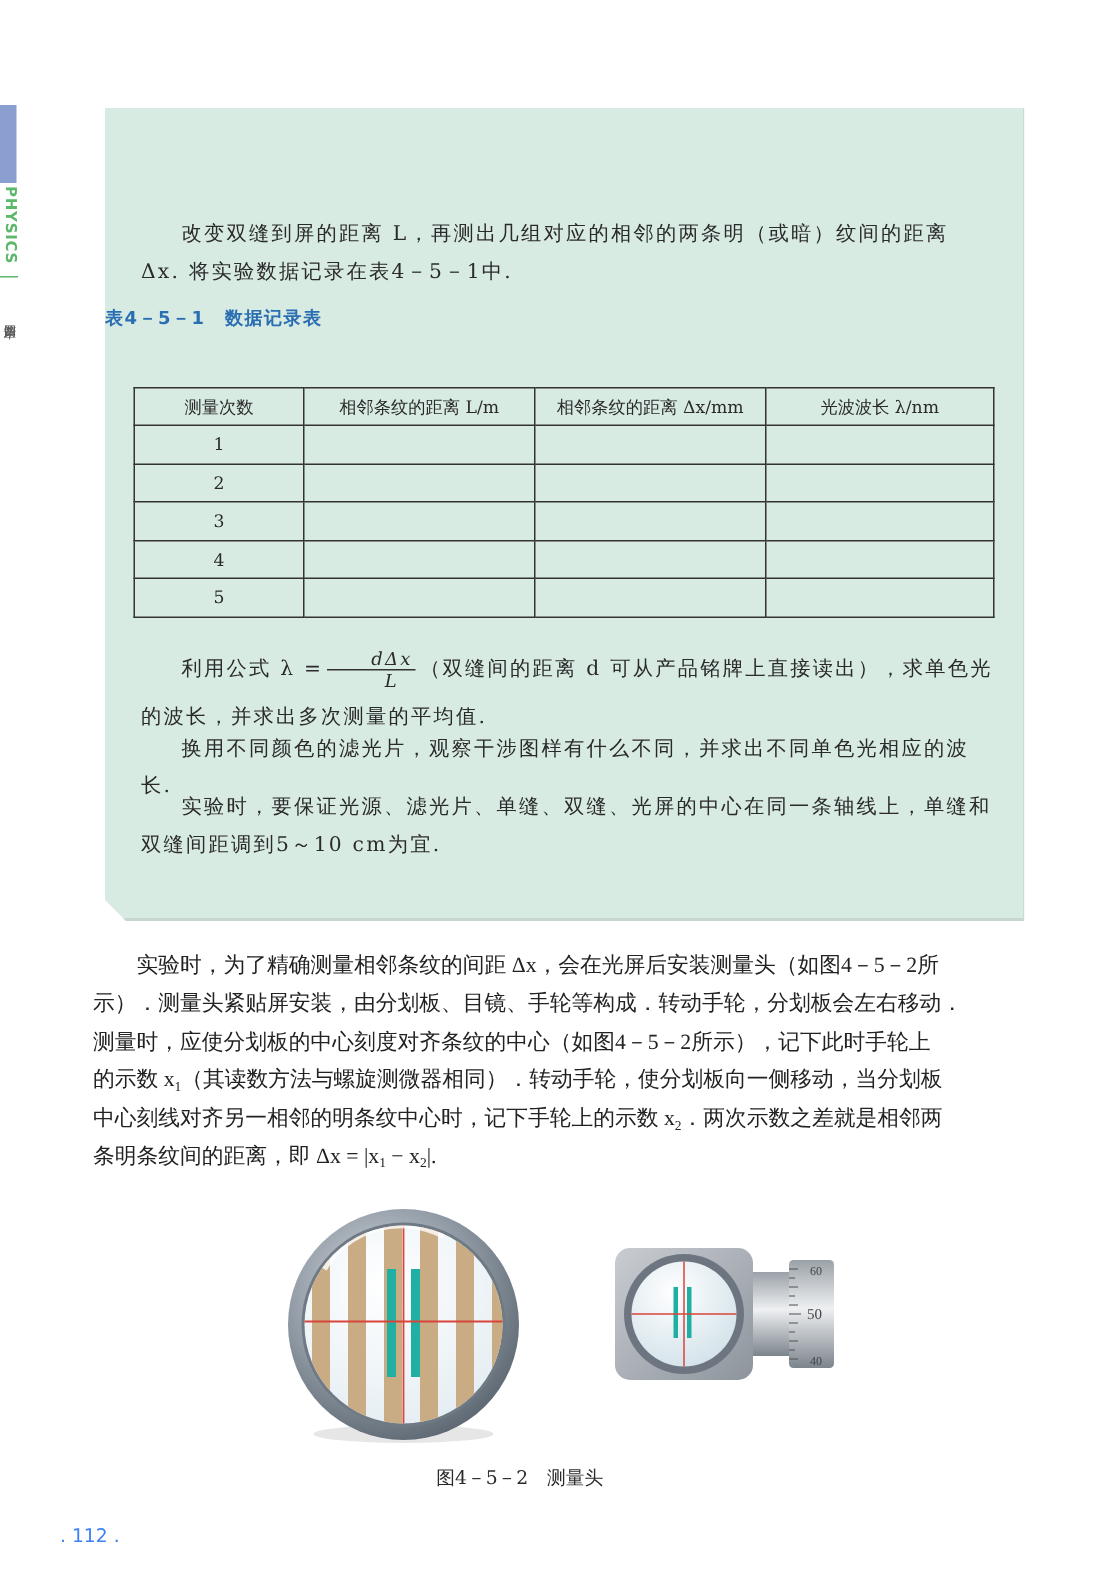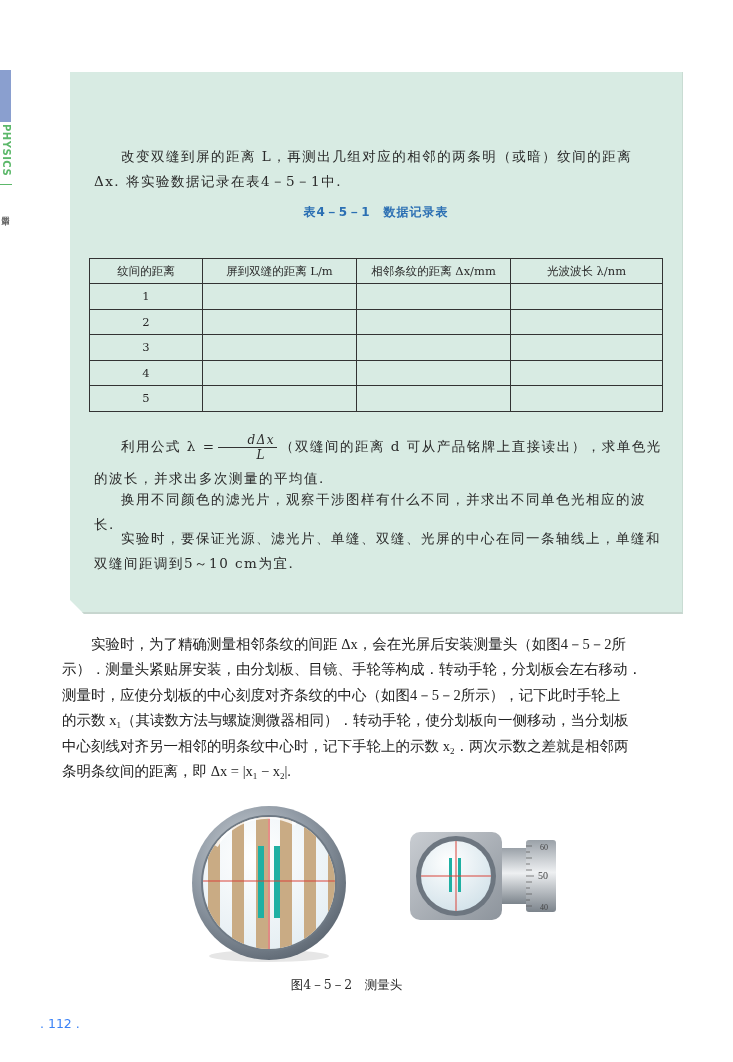--- a/index.html
+++ b/index.html
@@ -19,21 +19,21 @@
   }
   .side-chapter span { display:block; }
   .box {
     position:absolute; left:70px; top:72px; width:612px; height:540px;
     background:#d8ebe3; border-right:1px solid #c9dcd3; border-bottom:2px solid #c7d6cf;
     clip-path: polygon(0 0, 100% 0, 100% 100%, 14px 100%, 0 calc(100% - 14px));
   }
   .box p { margin:0; font-size:13.5px; line-height:25px; letter-spacing:1.5px; position:absolute; left:24px; width:570px; }
   .indent { text-indent:2em; }
   .table-title {
-    position:absolute; left:0; width:612px; top:132px; text-align:center;
+    position:absolute; left:0; width:612px; top:132px; text-align:left;
     font-family:"DejaVu Sans", sans-serif; font-size:12px; color:#2b6fb3; font-weight:bold; letter-spacing:1px;
   }
   .dline { position:absolute; left:54px; top:158px; font-size:13px; letter-spacing:1.5px; }
   .blank { display:inline-block; width:62px; border-bottom:1px solid #333; height:12px; vertical-align:baseline; margin:0 2px; }
   table.data {
     position:absolute; left:19px; top:186px; width:574px; border-collapse:collapse;
   }
   table.data th, table.data td {
     border:1px solid #333; height:24.5px; padding:0; font-size:11.5px; font-weight:normal; text-align:center;
   }
@@ -62,22 +62,22 @@
   <span style="height:8px"></span>
 
 </div>
 
 <div class="box">
   <p class="indent" style="top:72px">改变双缝到屏的距离 L，再测出几组对应的相邻的两条明（或暗）纹间的距离 Δx. 将实验数据记录在表4－5－1中.</p>
   <div class="table-title">表4－5－1　数据记录表</div>
   <table class="data">
     <thead>
       <tr>
-        <th style="width:110px">纹间的距离</th>
-        <th style="width:153px">屏到双缝的距离 L/m</th>
+        <th style="width:110px">测量次数</th>
+        <th style="width:153px">相邻条纹的距离 L/m</th>
         <th style="width:153px">相邻条纹的距离 Δx/mm</th>
         <th>光波波长 λ/nm</th>
       </tr>
     </thead>
     <tbody>
       <tr>
         <td class="n">1</td>
         <td></td>
         <td></td>
         <td></td>

